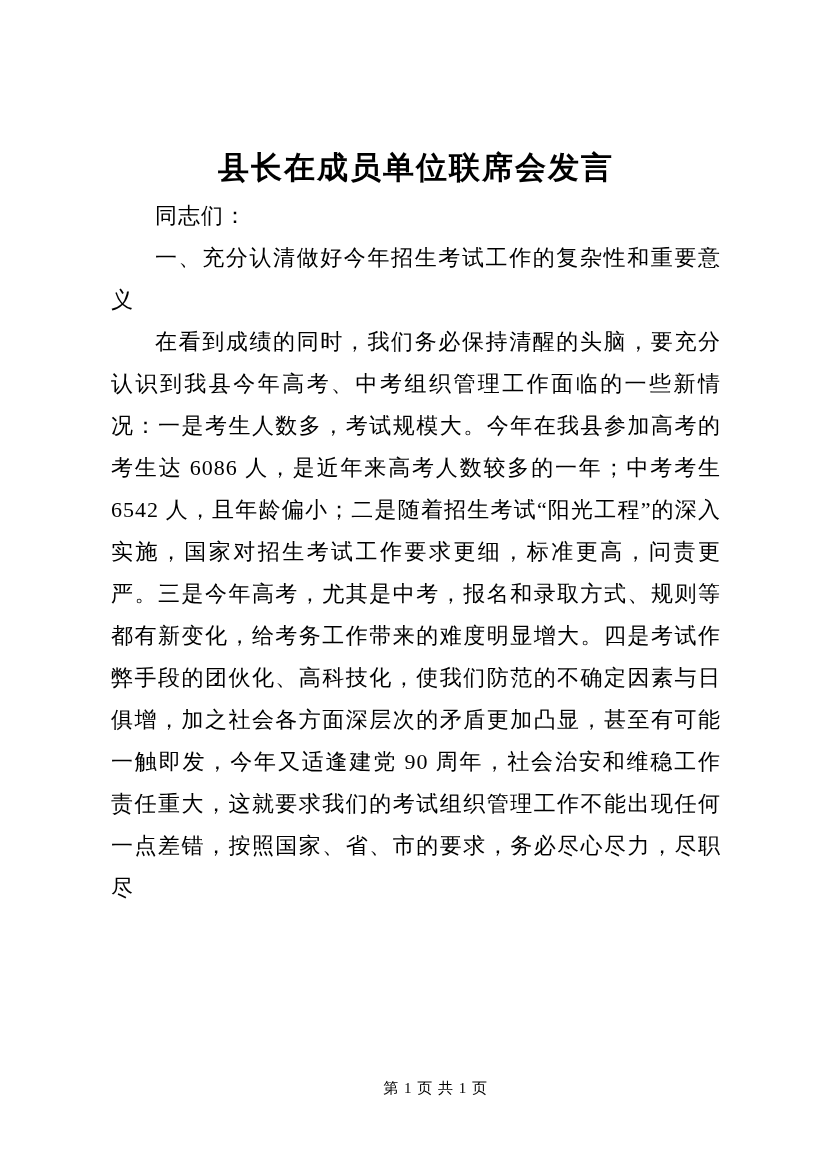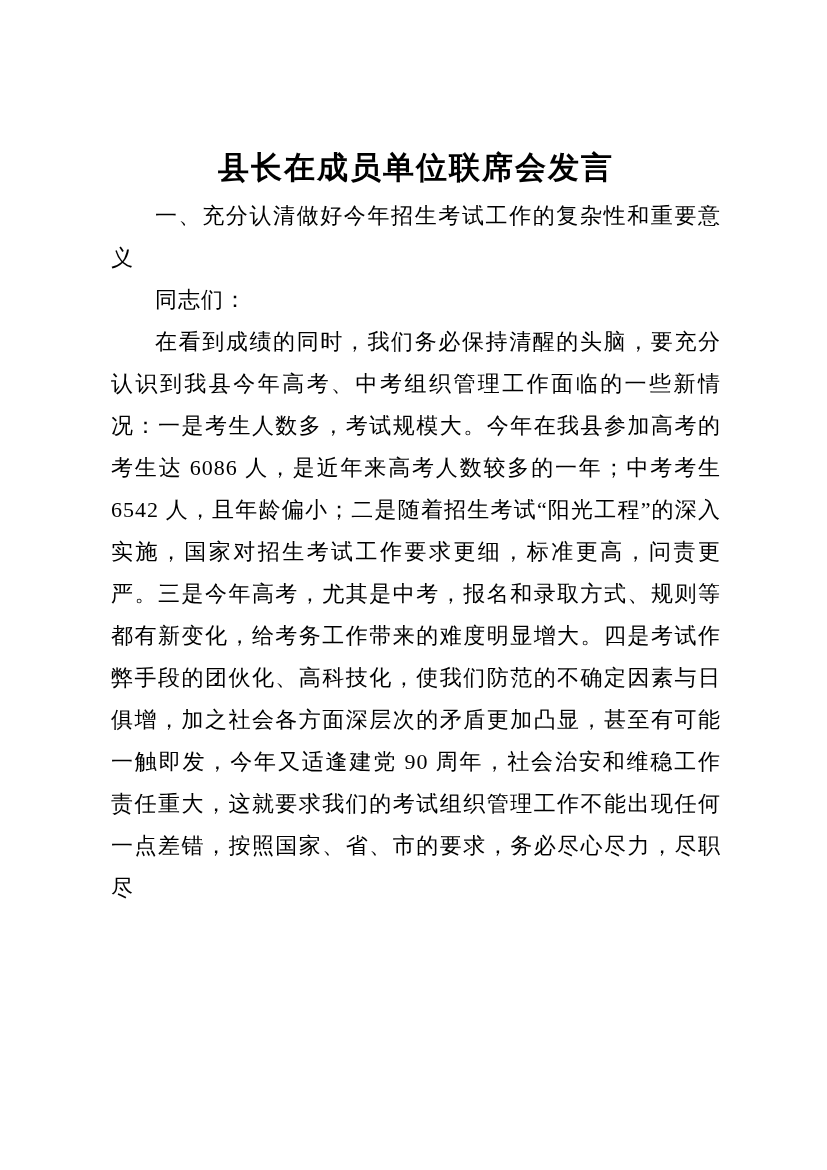--- a/index.html
+++ b/index.html
@@ -51,17 +51,18 @@
     line-height: 20px;
     letter-spacing: 1px;
   }
 </style>
 </head>
 <body>
 
 <div class="page">
   <div class="content">
     <h1 class="doc-title">县长在成员单位联席会发言</h1>
+    <p class="para">同志们：</p>
     <p class="para">一、充分认清做好今年招生考试工作的复杂性和重要意义</p>
-    <p class="para">同志们：</p>
     <p class="para">在看到成绩的同时，我们务必保持清醒的头脑，要充分认识到我县今年高考、中考组织管理工作面临的一些新情况：一是考生人数多，考试规模大。今年在我县参加高考的考生达 6086 人，是近年来高考人数较多的一年；中考考生 6542 人，且年龄偏小；二是随着招生考试“阳光工程”的深入实施，国家对招生考试工作要求更细，标准更高，问责更严。三是今年高考，尤其是中考，报名和录取方式、规则等都有新变化，给考务工作带来的难度明显增大。四是考试作弊手段的团伙化、高科技化，使我们防范的不确定因素与日俱增，加之社会各方面深层次的矛盾更加凸显，甚至有可能一触即发，今年又适逢建党 90 周年，社会治安和维稳工作责任重大，这就要求我们的考试组织管理工作不能出现任何一点差错，按照国家、省、市的要求，务必尽心尽力，尽职尽</p>
   </div>
+  <div class="footer">第 1 页 共 1 页</div>
 </div>
 
 </body></html>

